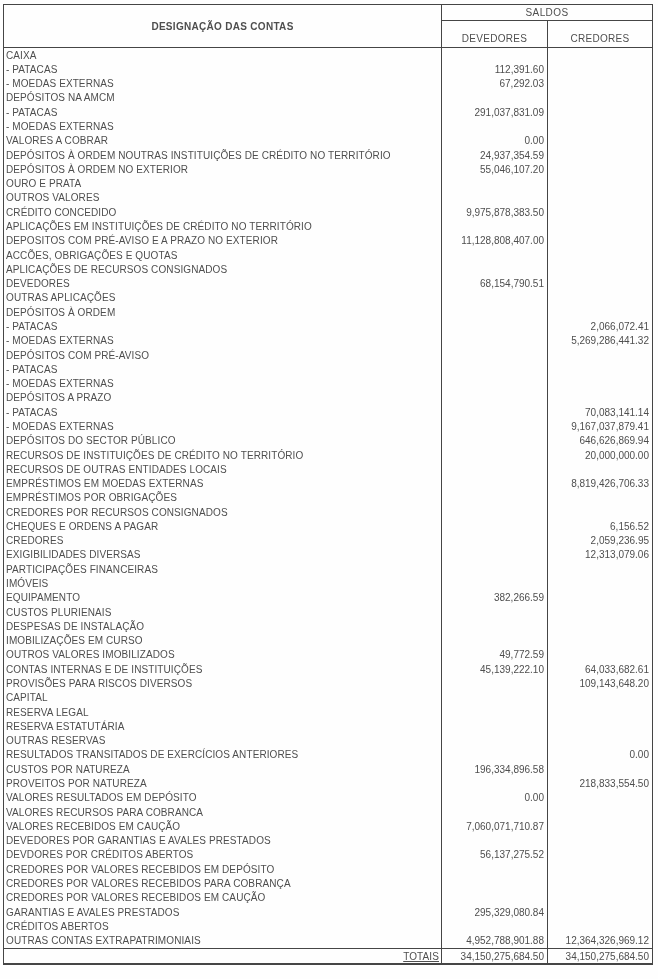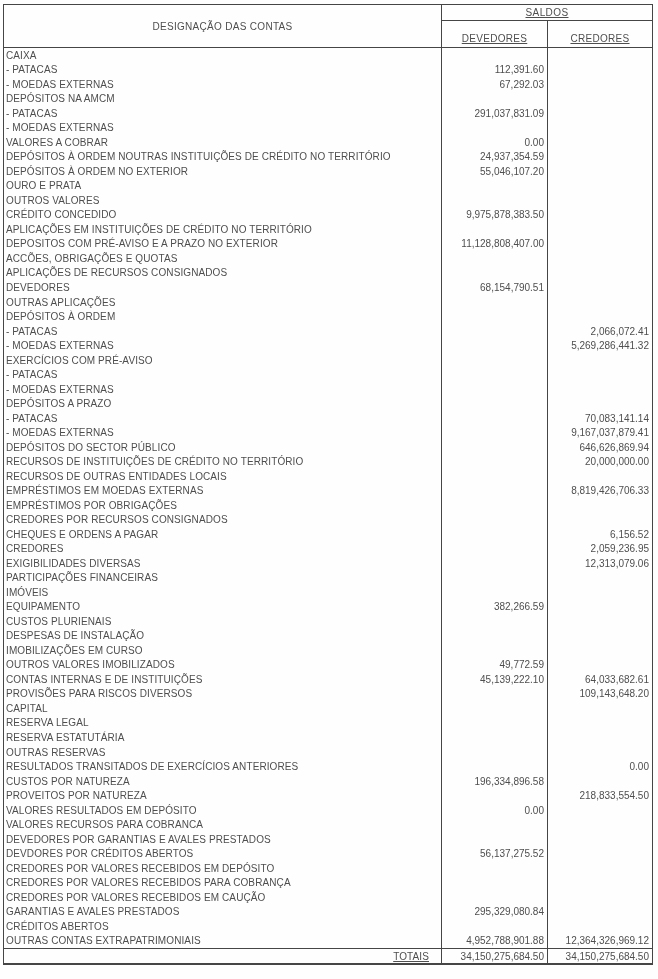--- a/index.html
+++ b/index.html
@@ -42,26 +42,26 @@
   .h-left {
     width: 438px;
     flex: 0 0 438px;
     border-right: 1px solid #454545;
     box-sizing: border-box;
     display: flex;
     align-items: center;
     justify-content: center;
     font-size: 10px;
     letter-spacing: 0.3px;
+    font-weight: bold;
   }
   .h-right {
     flex: 1;
     display: flex;
     flex-direction: column;
-    text-decoration: underline;
   }
   .h-saldos {
     height: 16px;
     flex: 0 0 16px;
     border-bottom: 1px solid #454545;
     box-sizing: border-box;
     display: flex;
     align-items: center;
     justify-content: center;
     font-size: 10px;
@@ -140,21 +140,21 @@
   }
   
   .totals {
     flex: 0 0 15px;
     height: 15px;
     border-top: 1px solid #454545;
     box-sizing: border-box;
   }
   .totals .c-label {
     justify-content: flex-end;
-    padding-right: 12px;
+    padding-right: 2px;
     padding-left: 0;
     text-decoration: underline;
   }
 </style>
 </head>
 <body>
 
 <div class="page">
   <div class="table">
 
@@ -290,21 +290,21 @@
     <div class="c-cred">2,066,072.41</div>
   </div>
 
   <div class="trow">
     <div class="c-label">- MOEDAS EXTERNAS</div>
     <div class="c-dev"></div>
     <div class="c-cred">5,269,286,441.32</div>
   </div>
 
   <div class="trow">
-    <div class="c-label">EXERCÍCIOS COM PRÉ-AVISO</div>
+    <div class="c-label">DEPÓSITOS COM PRÉ-AVISO</div>
     <div class="c-dev"></div>
     <div class="c-cred"></div>
   </div>
 
   <div class="trow">
     <div class="c-label">- PATACAS</div>
     <div class="c-dev"></div>
     <div class="c-cred"></div>
   </div>
 
@@ -487,20 +487,25 @@
     <div class="c-dev">0.00</div>
     <div class="c-cred"></div>
   </div>
 
   <div class="trow">
     <div class="c-label">VALORES RECURSOS PARA COBRANCA</div>
     <div class="c-dev"></div>
     <div class="c-cred"></div>
   </div>
 
+  <div class="trow">
+    <div class="c-label">VALORES RECEBIDOS EM CAUÇÃO</div>
+    <div class="c-dev">7,060,071,710.87</div>
+    <div class="c-cred"></div>
+  </div>
 
   <div class="trow">
     <div class="c-label">DEVEDORES POR GARANTIAS E AVALES PRESTADOS</div>
     <div class="c-dev"></div>
     <div class="c-cred"></div>
   </div>
 
   <div class="trow">
     <div class="c-label">DEVDORES POR CRÉDITOS ABERTOS</div>
     <div class="c-dev">56,137,275.52</div>

